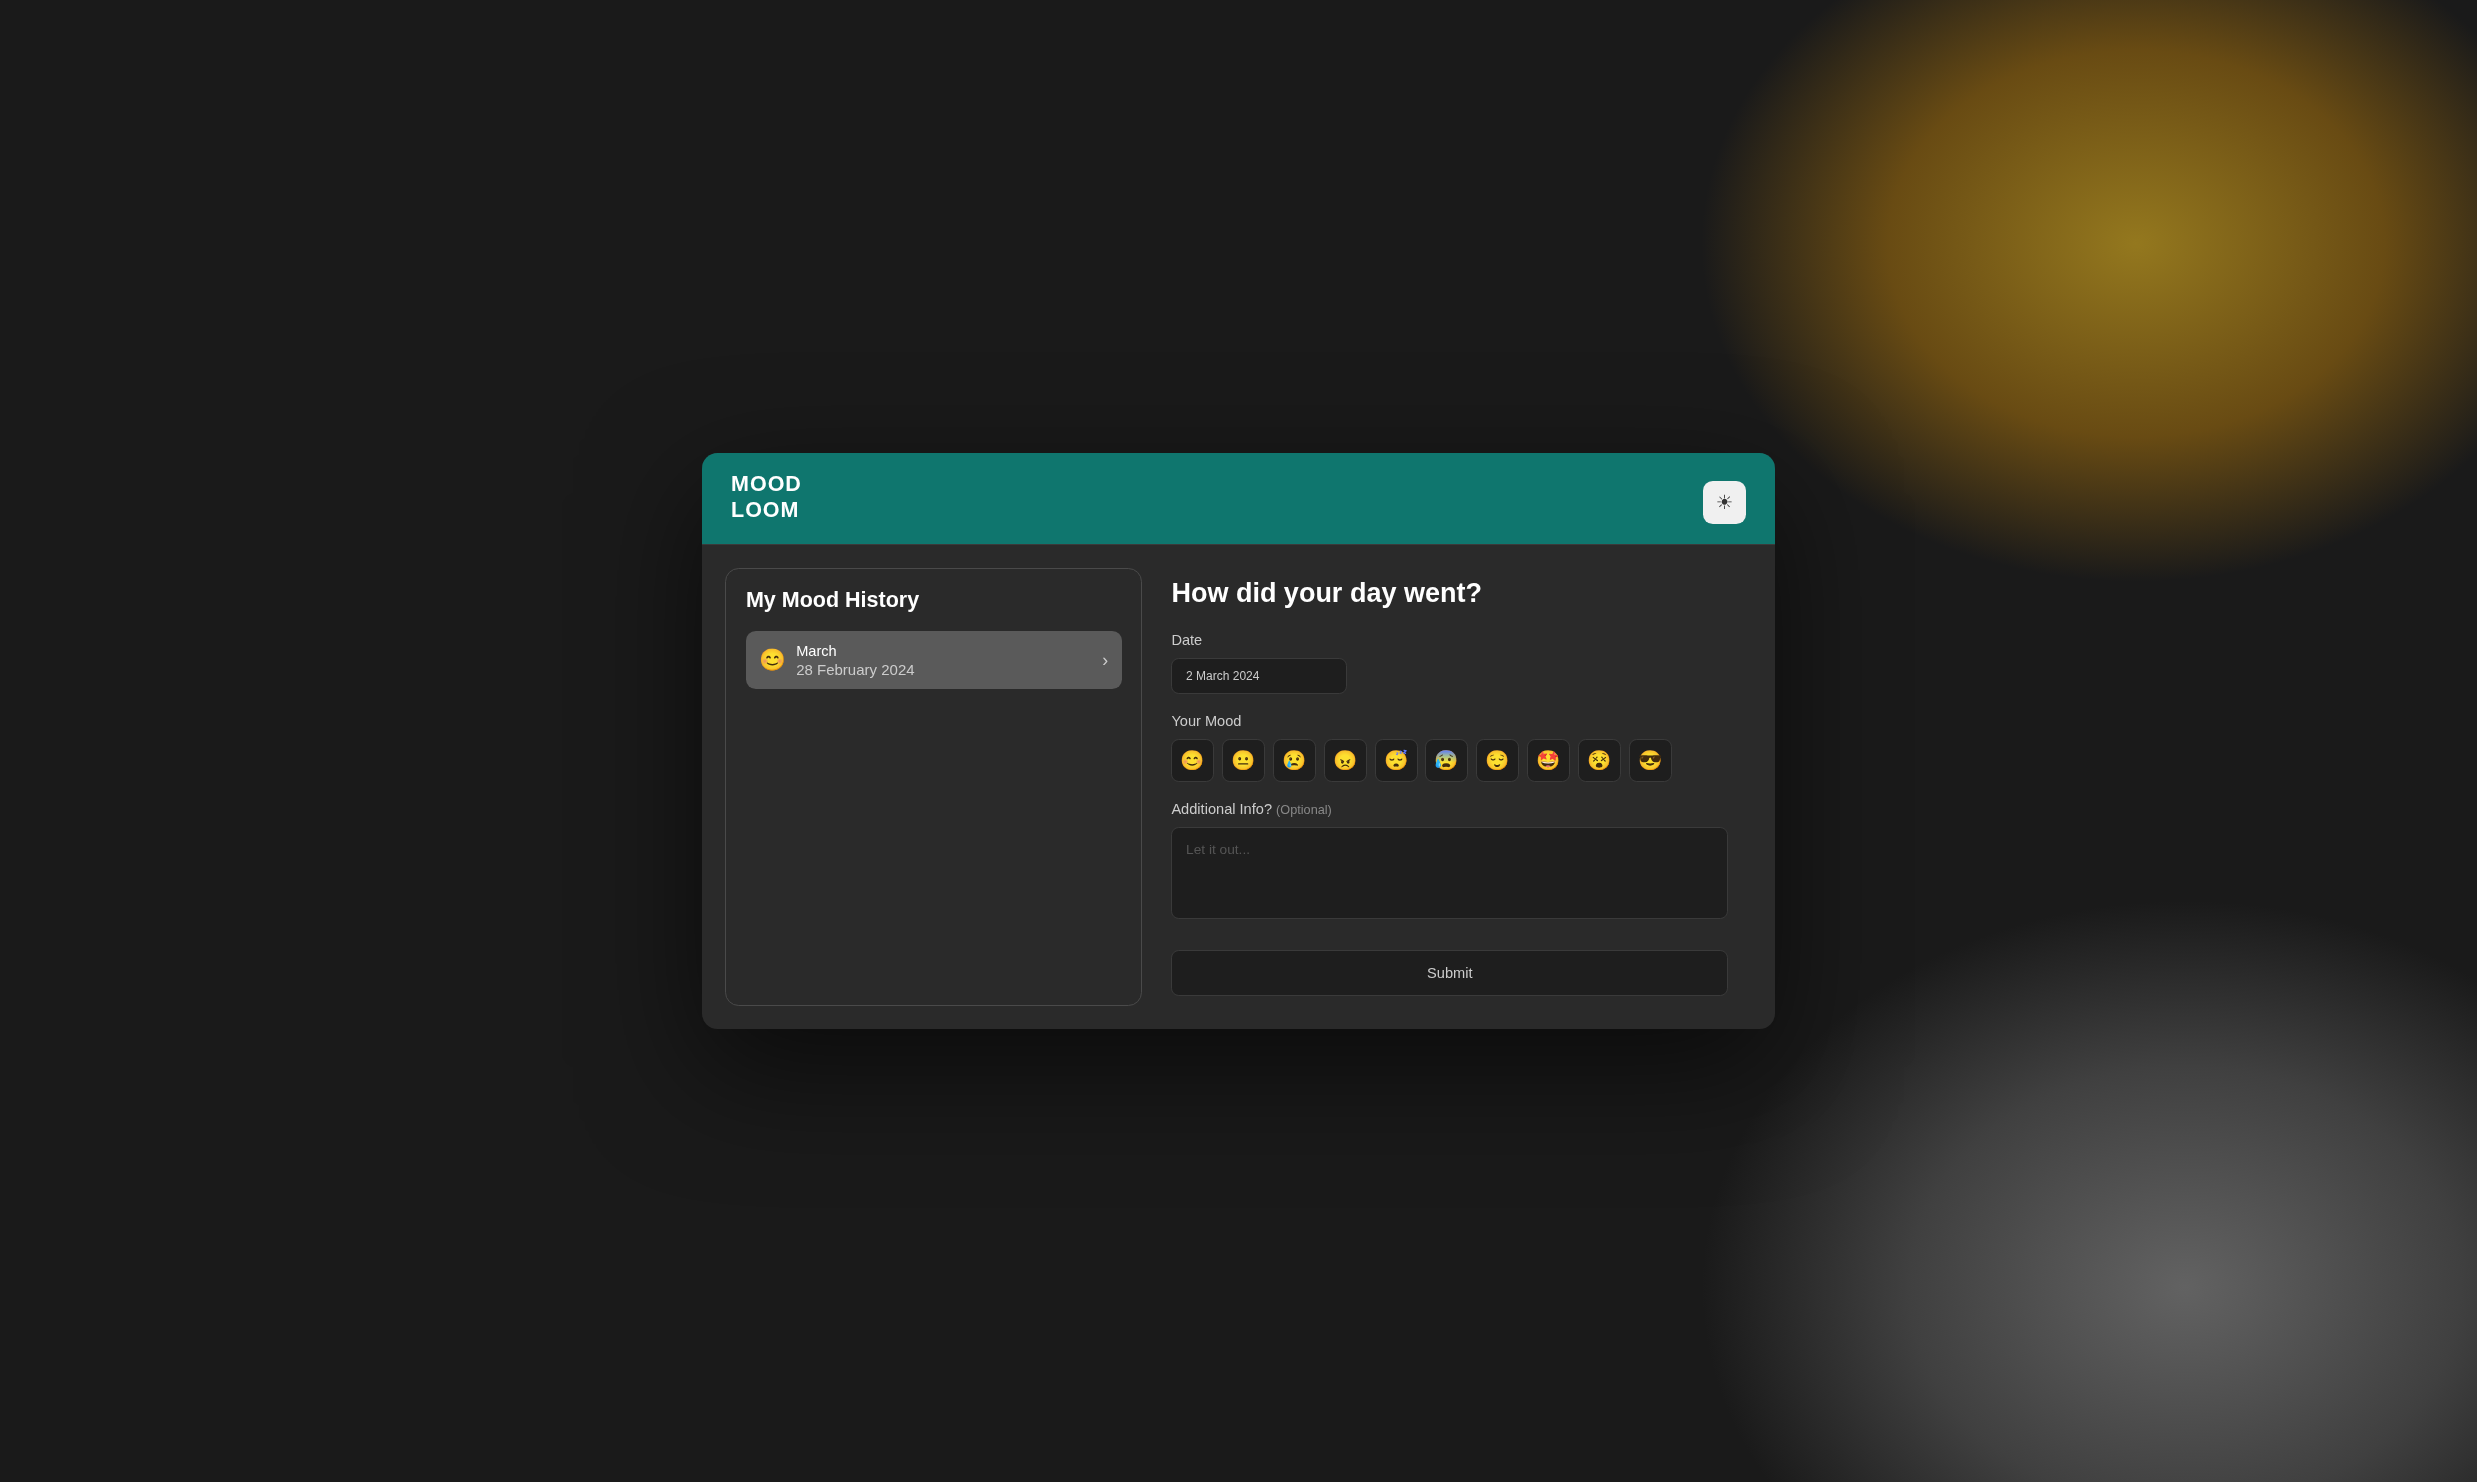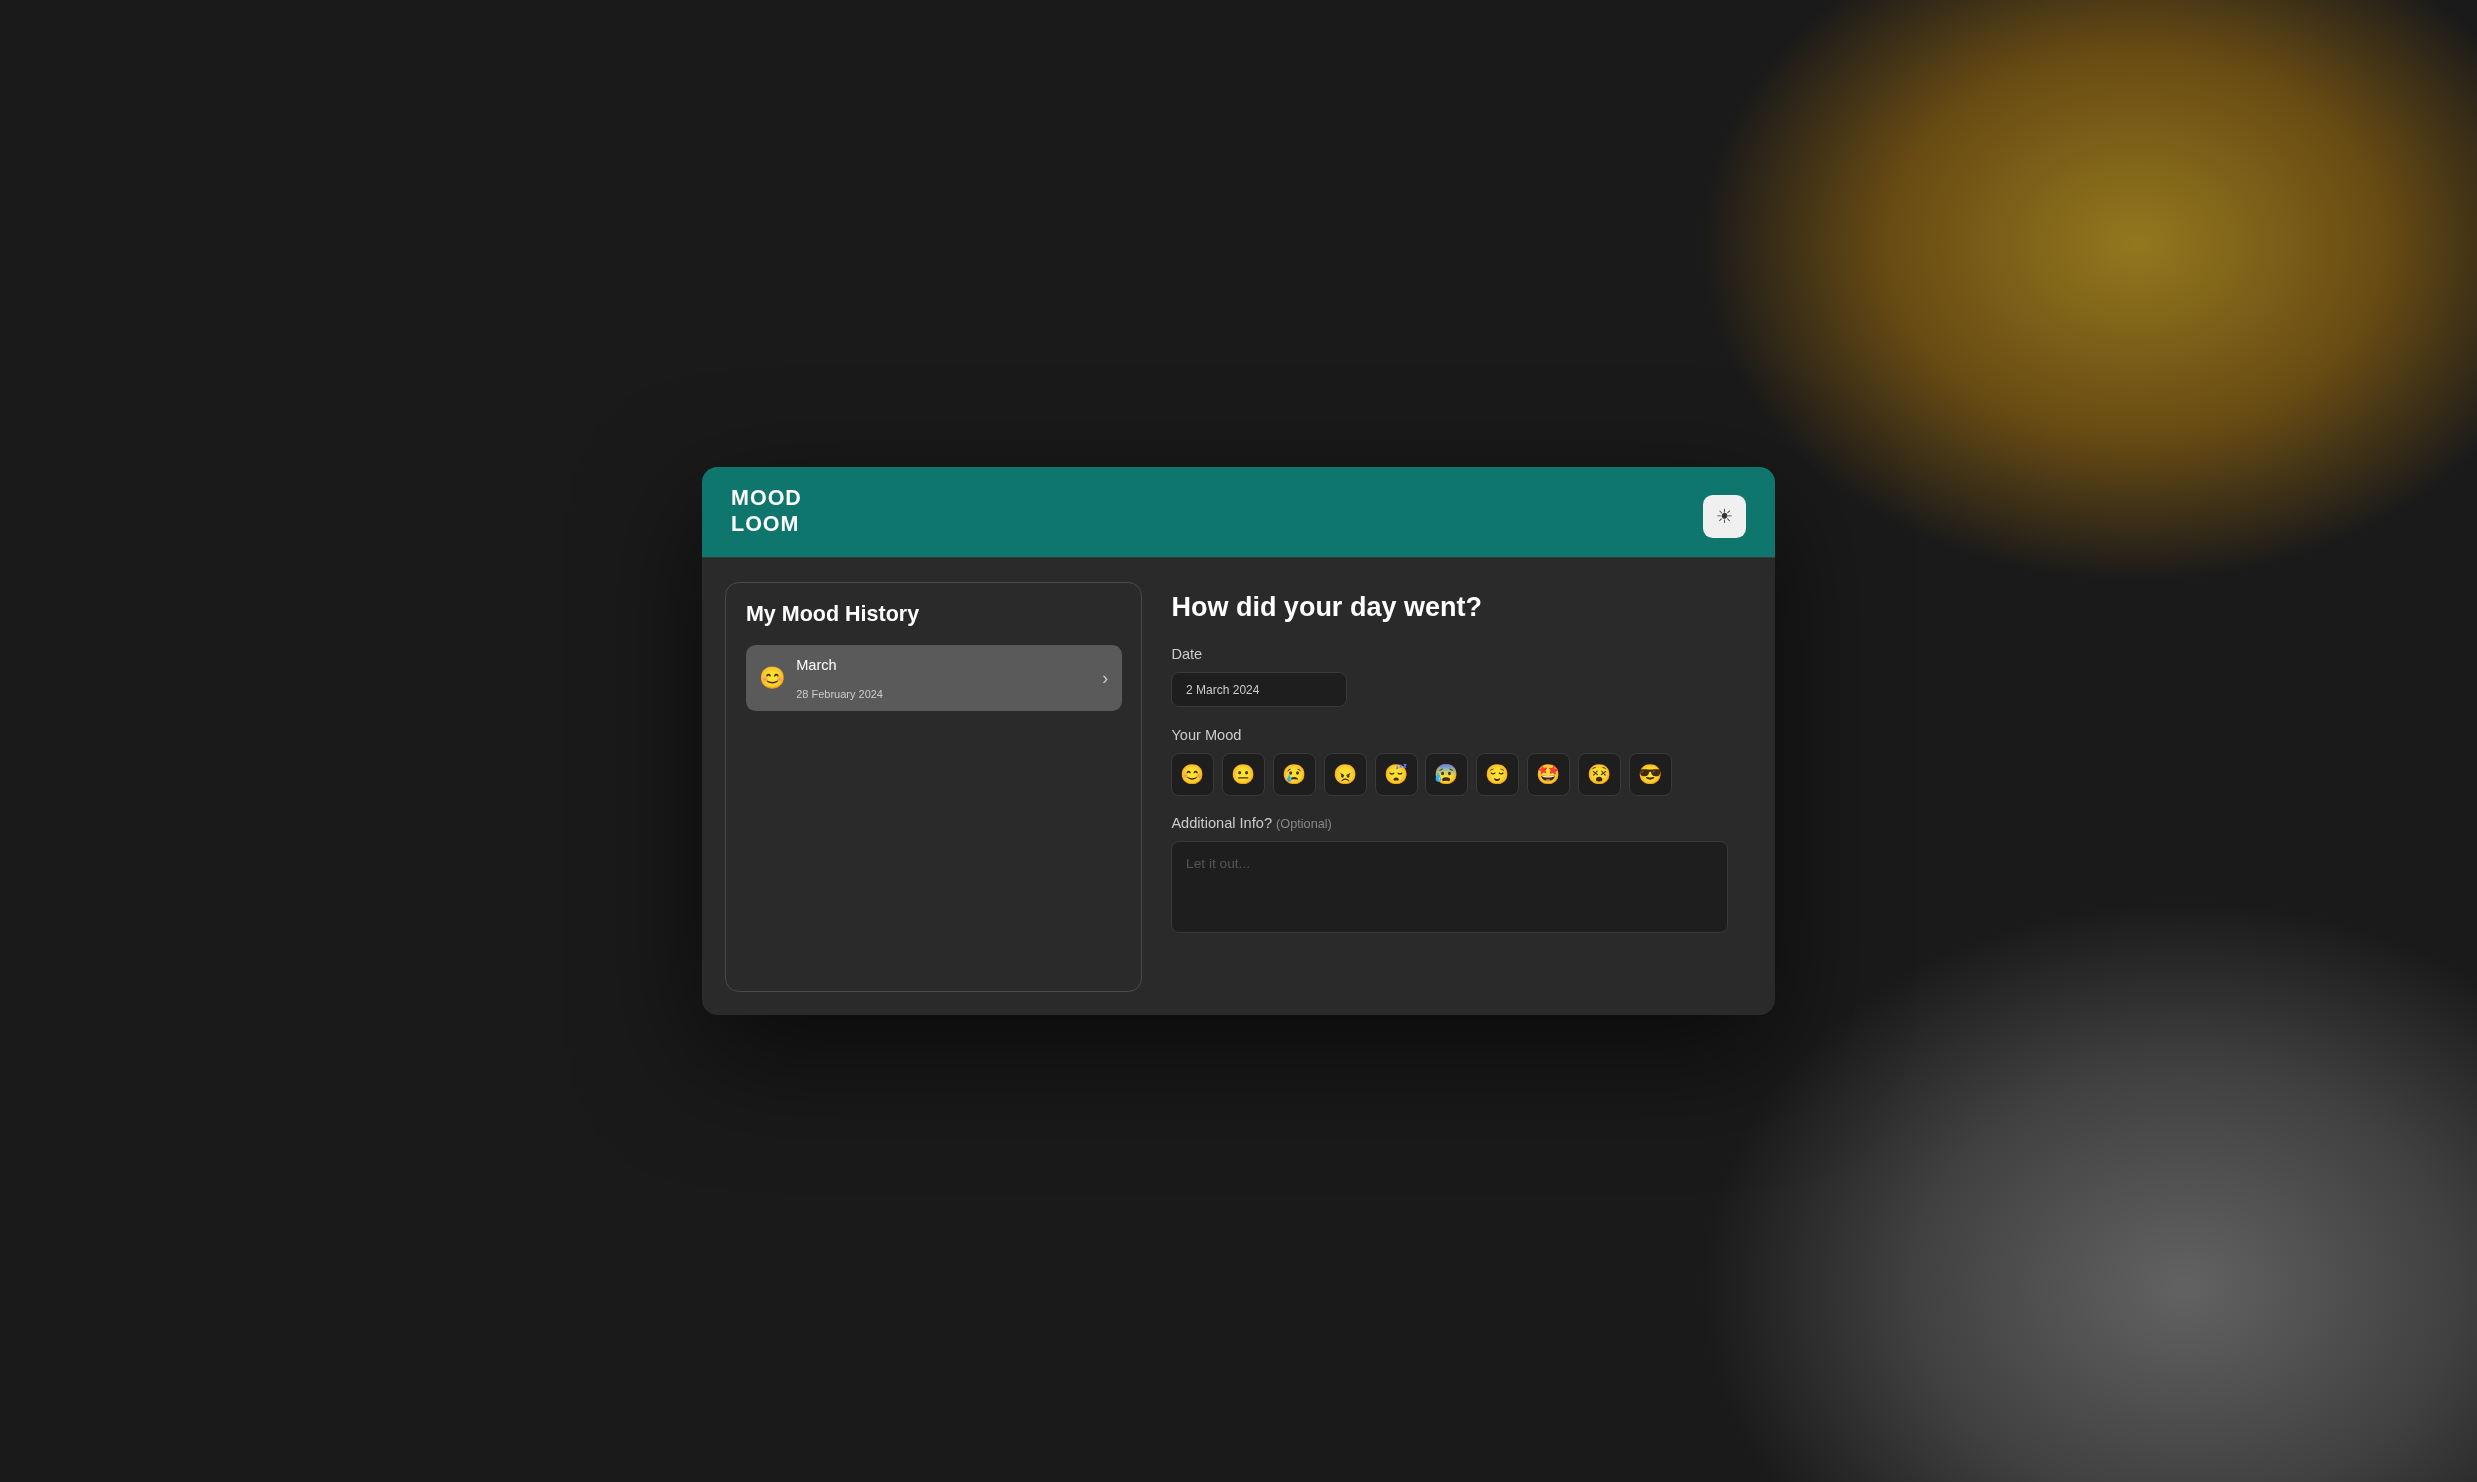--- a/index.html
+++ b/index.html
@@ -134,22 +134,22 @@
     }
 
     .mood-label {
       color: #ffffff;
       font-size: 14.6px;
       font-weight: 500;
     }
 
     .mood-date {
       color: #cccccc;
-      font-size: 11px;
-      margin-top: 15px;
+      font-size: 15px;
+      margin-top: 2px;
     }
 
     .mood-entry-arrow {
       color: #cccccc;
       font-size: 17.6px;
     }
 
     
     .form-panel {
       flex: 1;
@@ -310,17 +310,18 @@
       
       <div class="form-group">
         <label class="form-label">
           <span>Additional Info?</span>
           <span class="optional">(Optional)</span>
         </label>
         <textarea class="additional-info-textarea" placeholder="Let it out..." style=""></textarea>
       </div>
 
       
+      <button class="submit-btn">Submit</button>
 
     </div>
   </div>
 </div>
 
 
 </body></html>

